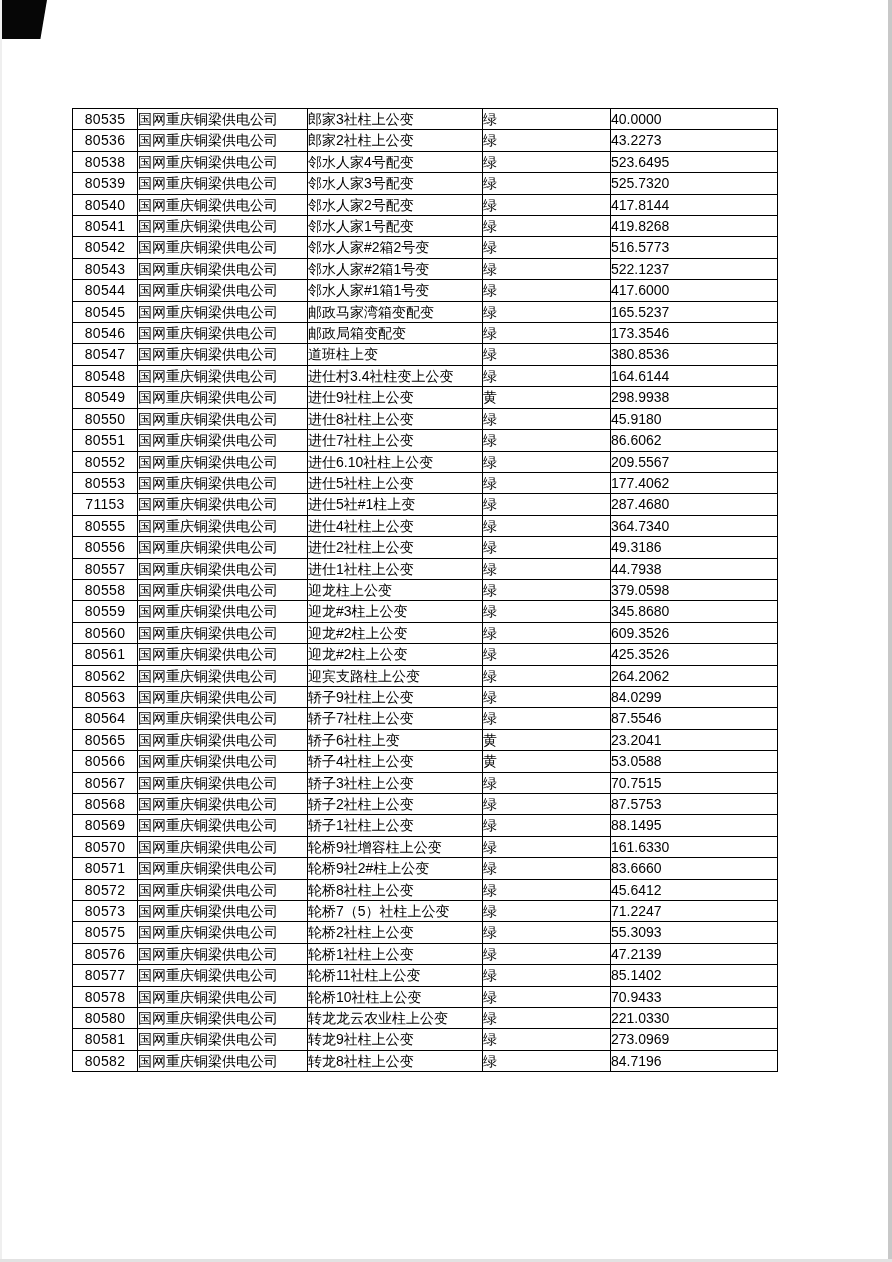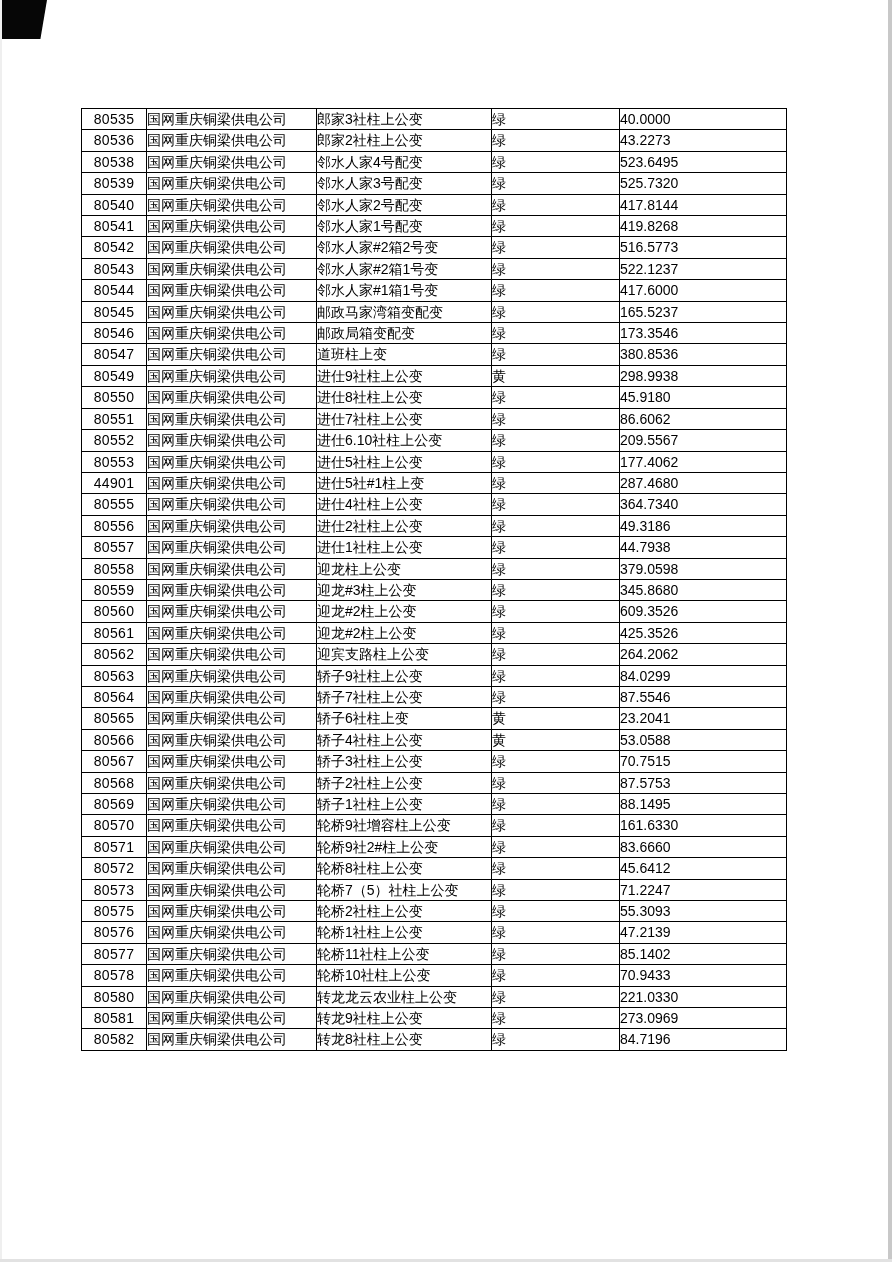--- a/index.html
+++ b/index.html
@@ -10,21 +10,21 @@
   }
   .scan-corner{
     position:absolute;top:0;left:0;width:47px;height:39px;background:#060606;
     clip-path:polygon(0 0,100% 0,86% 100%,0 100%);
   }
   .scan-edge-left{position:absolute;top:0;left:0;width:2px;height:1262px;background:#efefef;}
   .scan-edge-right{position:absolute;top:0;right:0;width:4px;height:1262px;background:#c8c8c8;}
   .scan-edge-bottom{position:absolute;left:0;bottom:0;width:892px;height:3px;background:#e2e2e2;}
 
   table.data{
-    position:absolute;top:108px;left:81px;width:705px;
+    position:absolute;top:108px;left:72px;width:705px;
     border-collapse:collapse;table-layout:fixed;
   }
   table.data td{
     border:1px solid #000;height:20.4px;font-size:14px;line-height:20.4px;
     padding:0;white-space:nowrap;overflow:hidden;vertical-align:middle;
   }
   td.col-id{text-align:center;letter-spacing:0.3px;}
   td.col-company{padding-left:3px;margin-left:13px;}
   td.col-name{padding-left:3px;margin-left:22px;}
   td.col-status{padding-left:4px;}
@@ -125,20 +125,27 @@
         <td class="col-value">173.3546</td>
       </tr>
       <tr>
         <td class="col-id">80547</td>
         <td class="col-company">国网重庆铜梁供电公司</td>
         <td class="col-name">道班柱上变</td>
         <td class="col-status">绿</td>
         <td class="col-value">380.8536</td>
       </tr>
       <tr>
+        <td class="col-id">80548</td>
+        <td class="col-company">国网重庆铜梁供电公司</td>
+        <td class="col-name">进仕村3.4社柱变上公变</td>
+        <td class="col-status">绿</td>
+        <td class="col-value">164.6144</td>
+      </tr>
+      <tr>
         <td class="col-id">80549</td>
         <td class="col-company">国网重庆铜梁供电公司</td>
         <td class="col-name">进仕9社柱上公变</td>
         <td class="col-status">黄</td>
         <td class="col-value">298.9938</td>
       </tr>
       <tr>
         <td class="col-id">80550</td>
         <td class="col-company">国网重庆铜梁供电公司</td>
         <td class="col-name">进仕8社柱上公变</td>
@@ -160,21 +167,21 @@
         <td class="col-value">209.5567</td>
       </tr>
       <tr>
         <td class="col-id">80553</td>
         <td class="col-company">国网重庆铜梁供电公司</td>
         <td class="col-name">进仕5社柱上公变</td>
         <td class="col-status">绿</td>
         <td class="col-value">177.4062</td>
       </tr>
       <tr>
-        <td class="col-id">44901</td>
+        <td class="col-id">71153</td>
         <td class="col-company">国网重庆铜梁供电公司</td>
         <td class="col-name">进仕5社#1柱上变</td>
         <td class="col-status">绿</td>
         <td class="col-value">287.4680</td>
       </tr>
       <tr>
         <td class="col-id">80555</td>
         <td class="col-company">国网重庆铜梁供电公司</td>
         <td class="col-name">进仕4社柱上公变</td>
         <td class="col-status">绿</td>

